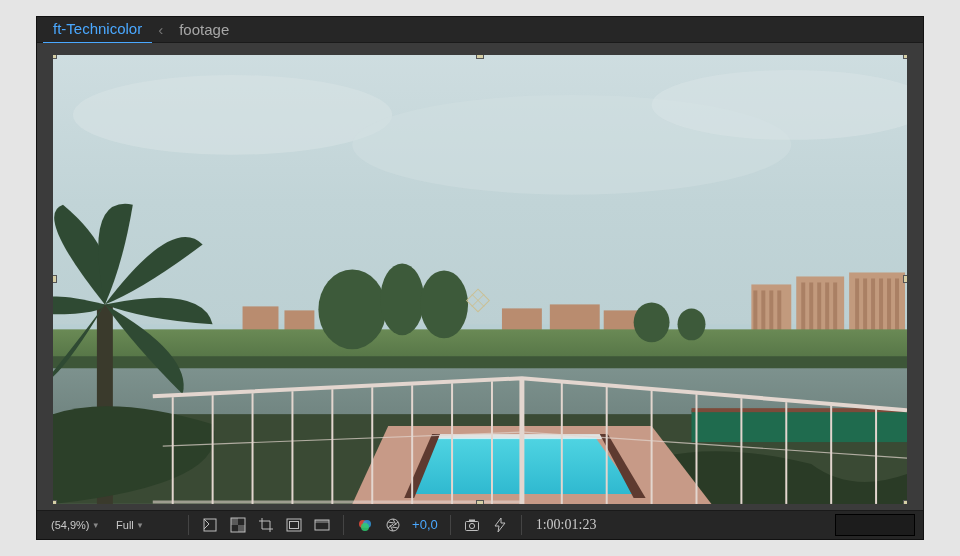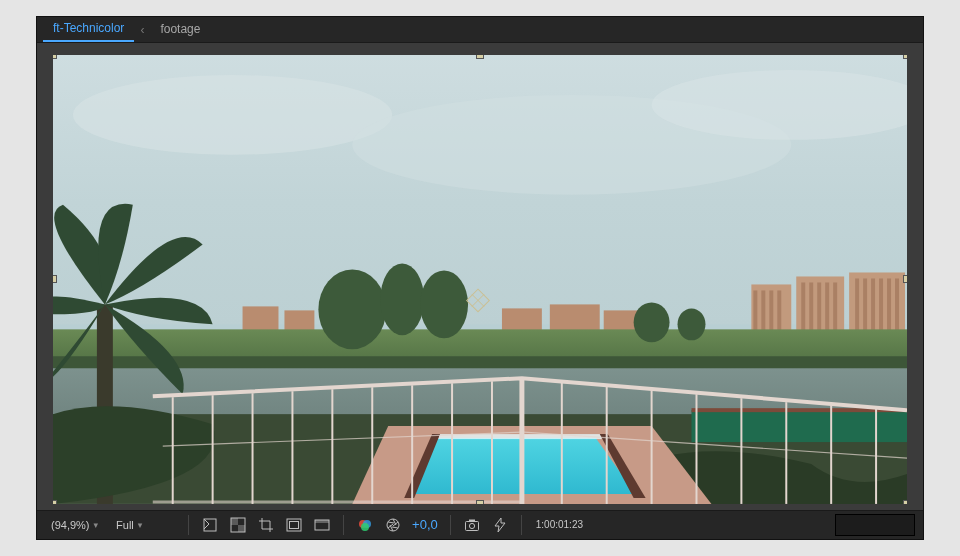--- a/index.html
+++ b/index.html
@@ -14,21 +14,21 @@
     flex-direction: column;
     border: 1px solid #111;
   }
 
   
   .tabbar {
     height: 26px;
     background: #262626;
     display: flex;
     align-items: center;
-    font-size: 12px;
+    font-size: 15px;
     color: #a7a7a7;
     padding-left: 6px;
     gap: 4px;
     border-bottom: 1px solid #1a1a1a;
   }
   .tab {
     padding: 4px 10px 5px;
     border-radius: 2px 2px 0 0;
     cursor: pointer;
   }
@@ -90,21 +90,21 @@
   .chev { font-size: 9px; color: #888; }
   .vsep {
     width:1px; height:20px; background:#444; margin:0 4px;
   }
   .tbtn {
     width: 22px; height: 22px;
     display: flex; align-items: center; justify-content: center;
     cursor: pointer; color: #bdbdbd;
   }
   .exposure-val { color:#4aa8ff; font-size:13px; padding:0 2px; }
-  .tc { font-family: Liberation Sans, sans-serif; font-size: 10px; color:#c9c9c9; padding-left:4px; }
+  .tc { font-family: Liberation Serif, serif; font-size: 14px; color:#c9c9c9; padding-left:4px; }
   .blank { width:80px; height:22px; background:#1c1c1c; border:1px solid #000; }
 
   svg { display:block; }
 </style>
 </head>
 <body>
 
 <div class="panel">
 
   <div class="tabbar">
@@ -263,21 +263,21 @@
       <div class="handle" style="right:-4px;top:calc(50% - 4px)"></div>
       <div class="handle" style="left:-4px;bottom:-4px"></div>
       <div class="handle" style="left:calc(50% - 4px);bottom:-4px"></div>
       <div class="handle" style="right:-4px;bottom:-4px"></div>
     </div>
   </div>
 
   <div class="toolbar">
 
     <div class="dd">
-      <span>(94,9%)</span>
+      <span>(54,9%)</span>
       <span class="chev">▾</span>
     </div>
 
     <div class="dd" style="min-width:68px">
       <span>Full</span>
       <span class="chev">▾</span>
     </div>
 
     <span class="vsep"></span>
 

